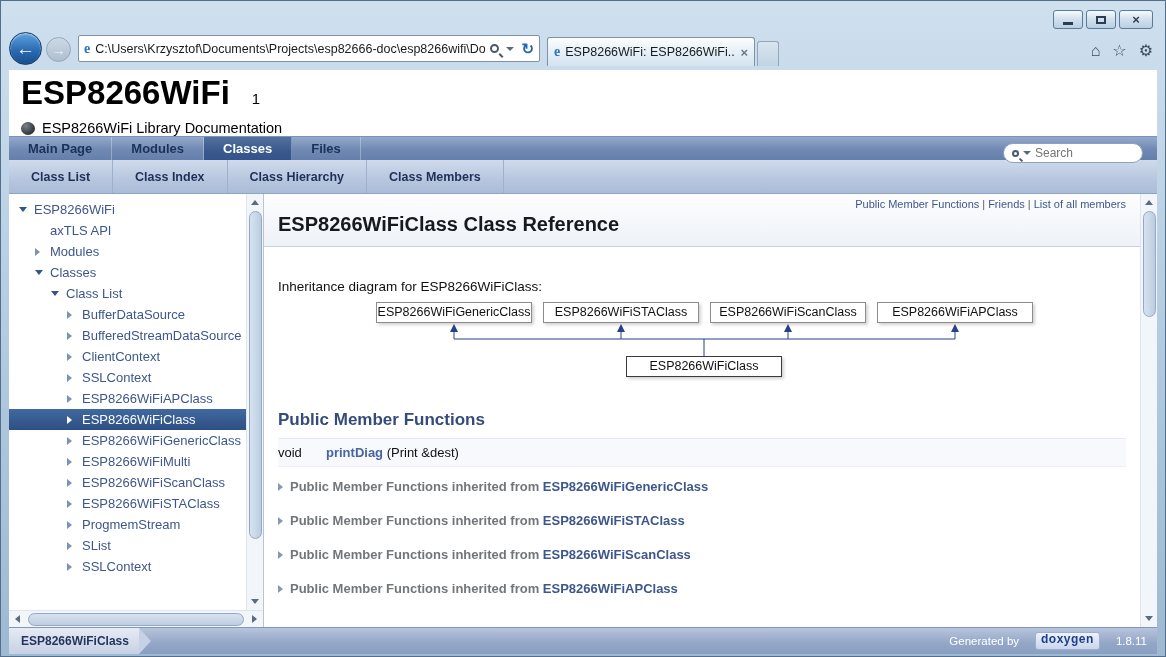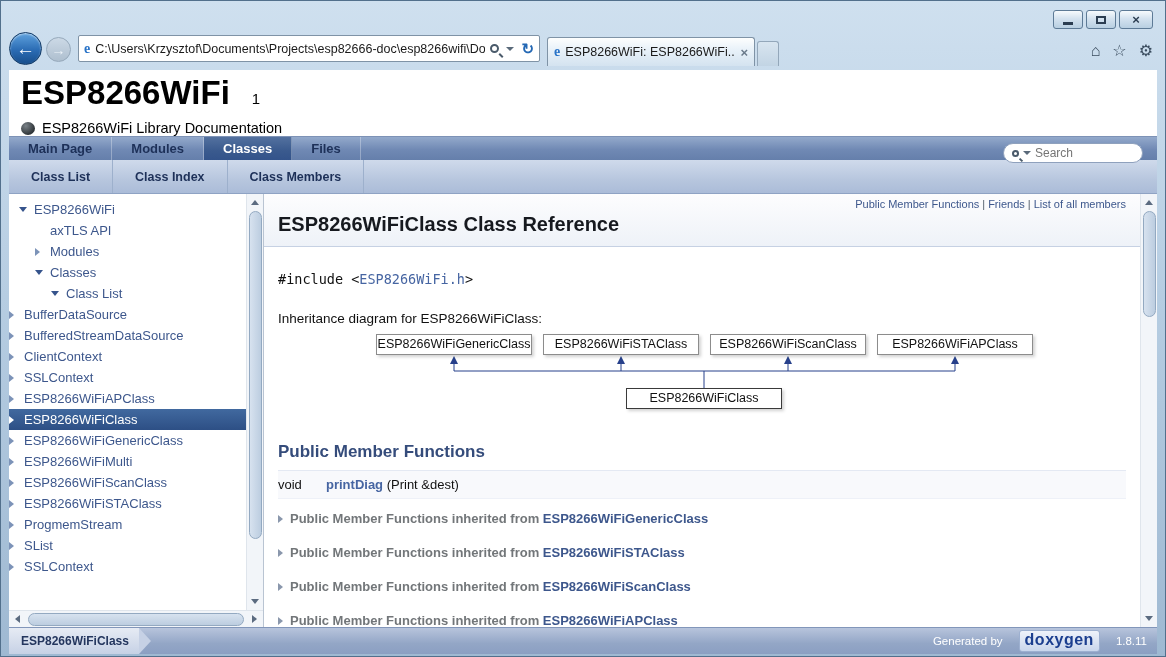--- a/index.html
+++ b/index.html
@@ -85,21 +85,21 @@
 
   
   .content-row{ flex:1; display:flex; overflow:hidden; }
 
   .sidebar{ width:255px; background:#fff; display:flex; flex-direction:column;
     border-right:1px solid #b9c4d2; }
   .sidebar-body{ flex:1; display:flex; overflow:hidden; }
   .tree{ flex:1; padding-top:5px; overflow:hidden; }
   .tree-item{ height:21px; display:flex; align-items:center; font-size:13px; color:#3d578c;
     cursor:pointer; white-space:nowrap; }
-  .lvl0{ padding-left:10px; } .lvl1{ padding-left:26px; } .lvl2{ padding-left:42px; } .lvl3{ }
+  .lvl0{ padding-left:10px; } .lvl1{ padding-left:26px; } .lvl2{ padding-left:42px; } .lvl3{ padding-left:58px; }
   .tree-arrow{ width:15px; display:inline-flex; justify-content:flex-start; }
   .tri-right{ width:0; height:0; border-top:4px solid transparent; border-bottom:4px solid transparent;
     border-left:5px solid #7c93b8; }
   .tri-down{ width:0; height:0; border-left:4px solid transparent; border-right:4px solid transparent;
     border-top:5px solid #36548c; }
   .tree-item.selected{ background:linear-gradient(#41699f,#2d4f85); color:#fff; }
   .tree-item.selected .tri-right{ border-left-color:#fff; }
 
   
   .vscroll{ width:17px; background:#f2f5f9; border-left:1px solid #dfe5ec; display:flex;
@@ -156,21 +156,21 @@
   
   .footer{ height:27px; background:linear-gradient(#b7c4dc,#93a6c6 60%,#8b9fc2);
     display:flex; align-items:center; position:relative; border-top:1px solid #8296ba; flex:none; }
   .navpath-item{ height:100%; display:flex; align-items:center; padding:0 10px 0 12px;
     background:linear-gradient(#e6ebf4,#c6d1e5); color:#24365e; font-size:12px; font-weight:bold;
     position:relative; cursor:pointer; }
   .navpath-item::after{ content:""; position:absolute; right:-12px; top:0;
     border-left:12px solid #c6d1e5; border-top:13px solid transparent; border-bottom:13px solid transparent; z-index:1; }
   .footer-right{ position:absolute; right:10px; display:flex; align-items:center; gap:16px;
     font-size:11.5px; color:#fff; }
-  .doxygen-logo{ font-size:16px; font-weight:bold; color:#1b3e8f; letter-spacing:.5px;
+  .doxygen-logo{ font-size:12px; font-weight:bold; color:#1b3e8f; letter-spacing:.5px;
     background:linear-gradient(#eef2fa,#c9d6ec); padding:0 5px 2px; border-radius:3px;
     border:1px solid #9db0d0; line-height:1.1; cursor:pointer; }
 </style>
 </head>
 <body>
 
 <div class="window">
 
   <div class="titlebar">
     <div class="win-buttons">
@@ -248,20 +248,23 @@
     </div>
 
     <div class="tabs2">
       <div class="tab2">
           <span>Class List</span>
         </div>
       <div class="tab2">
           <span>Class Index</span>
         </div>
       <div class="tab2">
+          <span>Class Hierarchy</span>
+        </div>
+      <div class="tab2">
           <span>Class Members</span>
         </div>
     </div>
 
     <div class="content-row">
 
       <div class="sidebar">
         <div class="sidebar-body">
           <div class="tree">
             <div class="tree-item lvl0">
@@ -396,23 +399,20 @@
       <div class="main">
         <div class="main-inner">
           <div class="page-header">
             <div class="summary-links">
               <a>Public Member Functions</a><span class="summary-sep">|</span><a>Friends</a><span class="summary-sep">|</span><a>List of all members</a>
             </div>
             <div class="page-title">ESP8266WiFiClass Class Reference</div>
           </div>
 
           <div class="contents">
-            <div class="include-line">
-              <span>#include &lt;</span><span class="code-link">ESP8266WiFi.h</span><span>&gt;</span>
-            </div>
 
             <div class="inherit-label">Inheritance diagram for ESP8266WiFiClass:</div>
 
             <div class="diagram">
               <svg class="dsvg" width="790" height="84">
                 <line x1="176" y1="37" x2="677" y2="37" stroke="#27408b" stroke-width="1"></line>
                 <line x1="176" y1="37" x2="176" y2="29" stroke="#27408b" stroke-width="1"></line>
                 <polygon points="172,30 180,30 176,22" fill="#27408b"></polygon>
                 <line x1="343" y1="37" x2="343" y2="29" stroke="#27408b" stroke-width="1"></line>
                 <polygon points="339,30 347,30 343,22" fill="#27408b"></polygon>

